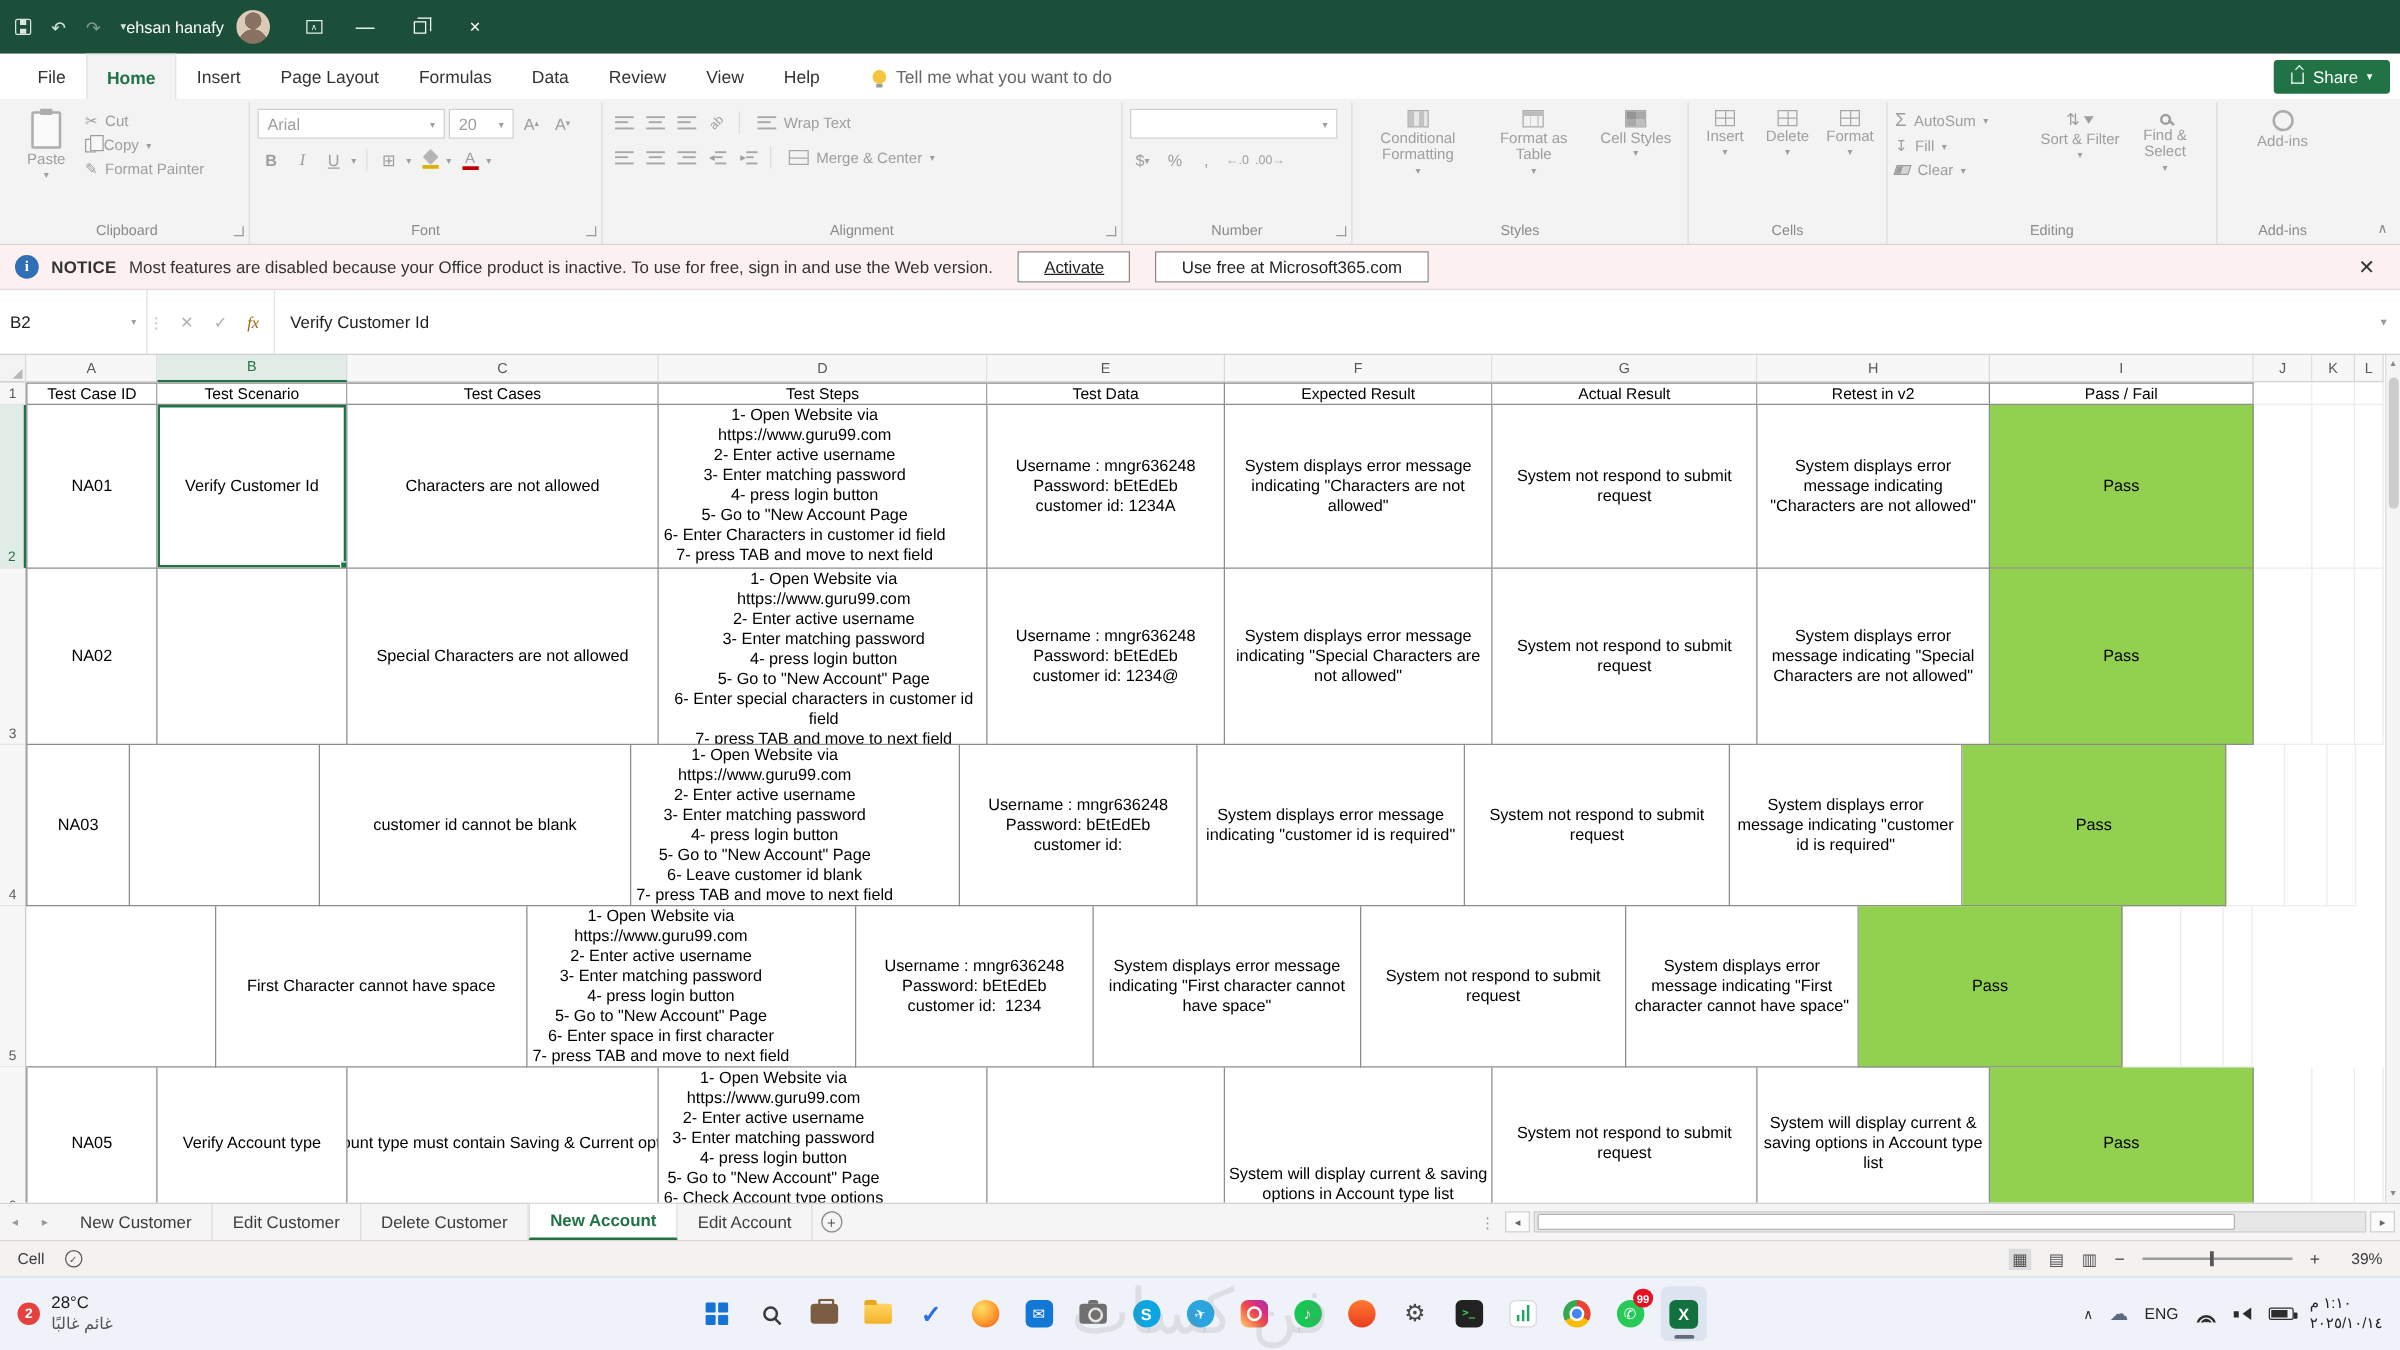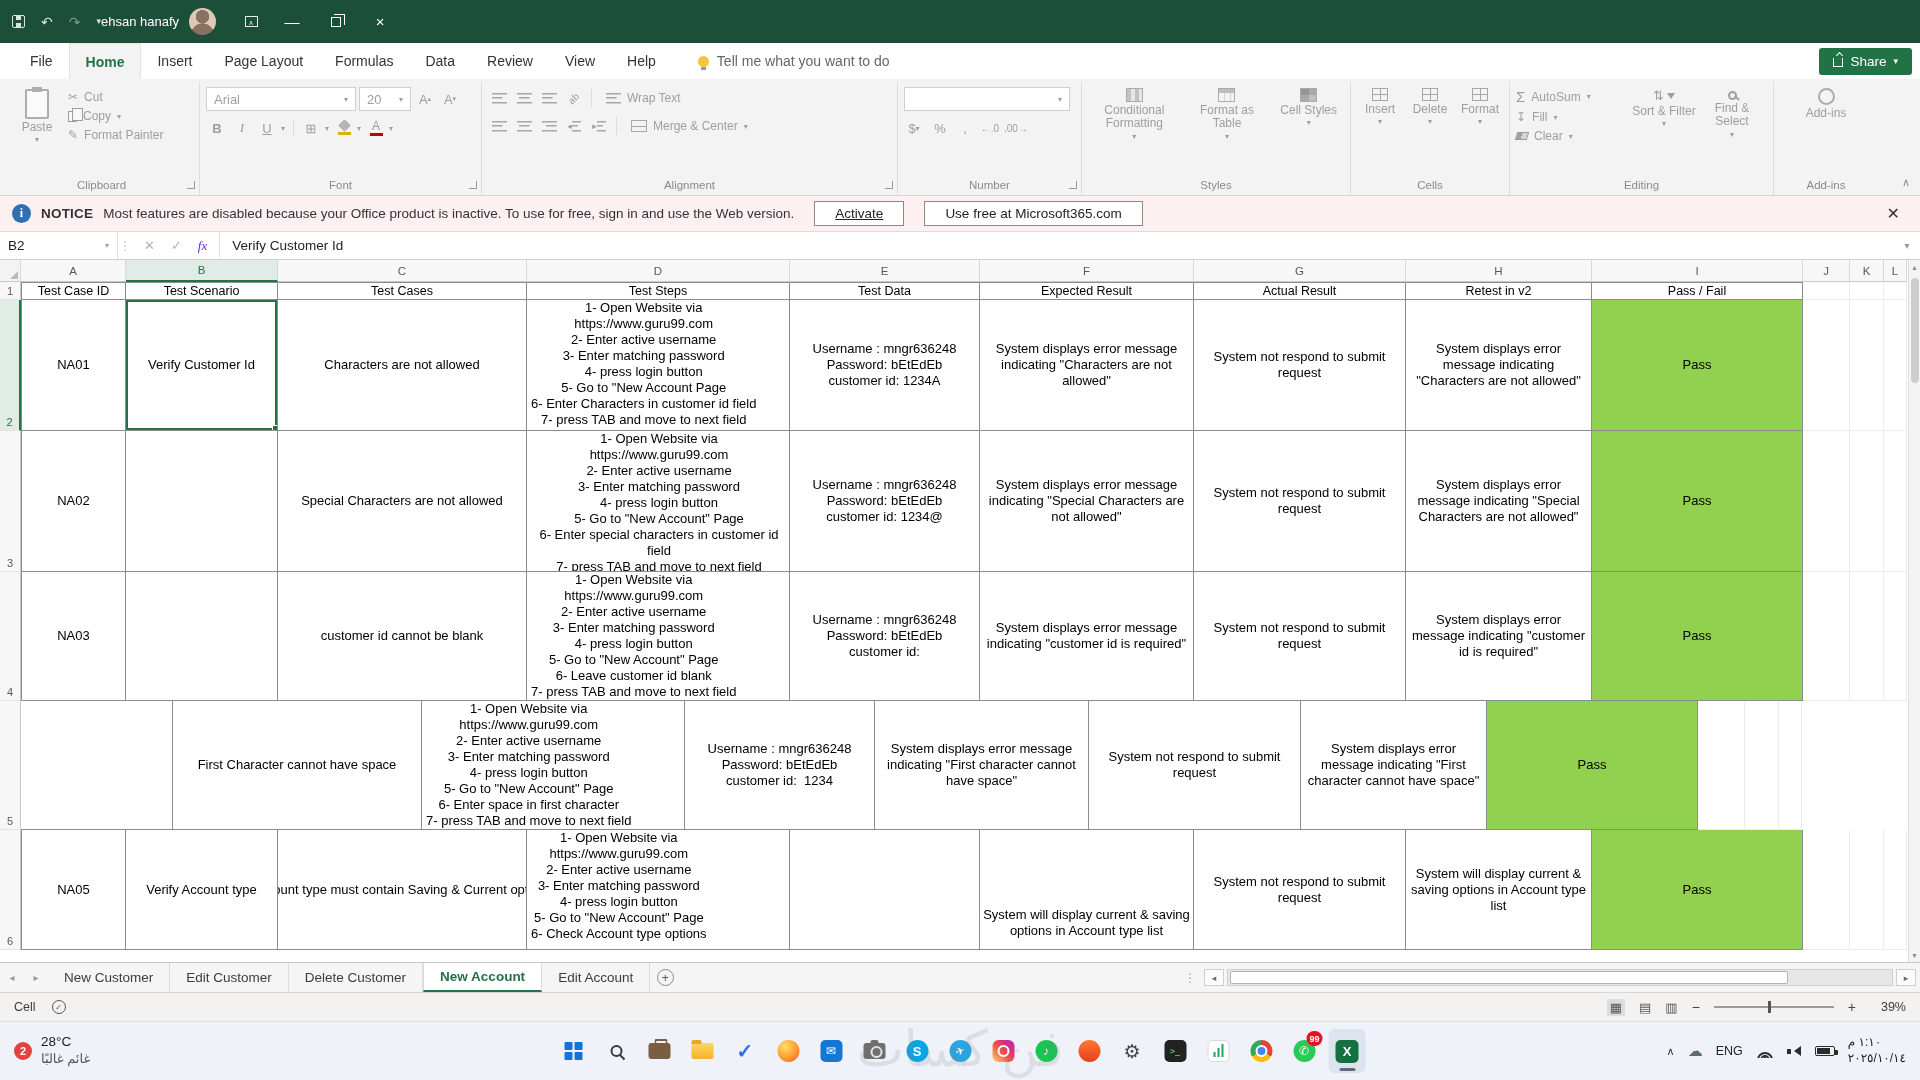--- a/index.html
+++ b/index.html
@@ -88,26 +88,26 @@
 
 
 .notice{height:36px;background:#fdf0f1;border-bottom:1px solid #e7d6d8;display:flex;align-items:center;padding:0 12px;gap:10px;font-size:13.5px;color:#333;flex:0 0 auto}
 .i-info{width:19px;height:19px;border-radius:50%;background:#2f6fb5;color:#fff;font-size:12px;font-weight:700;display:flex;align-items:center;justify-content:center;font-family:"Liberation Serif",serif}
 .notice-label{font-weight:700;letter-spacing:.2px}
 .nbtn{border:1px solid #8a8a8a;background:#fff;padding:4px 20px;font-size:13.5px;color:#222;margin-left:10px;white-space:nowrap}
 .nbtn.act{text-decoration:underline}
 .nclose{margin-left:auto;color:#333;font-size:16px;padding:0 8px}
 
 
-.fbar{height:28px;background:#fff;border-bottom:1px solid #cfcfcf;display:flex;align-items:stretch;flex:0 0 auto}
+.fbar{height:52px;background:#fff;border-bottom:1px solid #cfcfcf;display:flex;align-items:stretch;flex:0 0 auto}
 .name-box{width:118px;border-right:1px solid #e0e0e0;display:flex;align-items:center;padding:0 8px;font-size:13.5px;color:#222;gap:8px}
 .name-box .cv{flex:1}
 .fb-handle{width:14px;display:flex;align-items:center;justify-content:center;color:#b9b9b9;font-size:12px}
 .fb-icons{display:flex;align-items:center;gap:16px;padding:0 12px;color:#b3b3b3;font-size:13px}
-.fb-fx{font-family:"Liberation Serif",serif;font-style:italic;color:#6d28d9}
+.fb-fx{font-family:"Liberation Serif",serif;font-style:italic;color:#a16207}
 .fb-input{flex:1;border-left:1px solid #e6e6e6;display:flex;align-items:center;padding:0 12px;font-size:13.5px;color:#222}
 .fb-exp{width:26px;display:flex;align-items:center;justify-content:center;color:#9a9a9a;font-size:10px}
 
 
 .gridarea{flex:1 1 auto;position:relative;overflow:hidden;background:#fff}
 .gridinner{position:absolute;inset:0 12px 0 0;overflow:hidden}
 .lrow{display:flex;height:22px}
 .lcell{border-right:1px solid #d9d9d9;border-bottom:1px solid #c9c9c9;background:#f7f7f7;display:flex;align-items:center;justify-content:center;font-size:11.5px;color:#5a5a5a;flex:0 0 auto}
 .lcell.sel{background:#e2ece6;color:#217346;border-bottom:2px solid #217346}
 .lcell.corner{position:relative;background:#f3f3f3}
@@ -612,21 +612,21 @@
           <div class="dcell " style="width: 214px;">System displays error message indicating "Special Characters are not allowed"</div>
           <div class="dcell " style="width: 212px;">System not respond to submit request</div>
           <div class="dcell " style="width: 186px;">System displays error message indicating "Special Characters are not allowed"</div>
           <div class="dcell pass nowrap" style="width: 211px;">Pass</div>
           <div class="dcell ghost" style="width: 47px;"></div>
           <div class="dcell ghost" style="width: 34px;"></div>
           <div class="dcell ghost" style="width: 23px;"></div>
         </div>
         <div class="drow" style="height: 129px;">
           <div class="rncell">4</div>
-          <div class="dcell nowrap" style="width: 105px; border-left: 1px solid rgb(140, 140, 140);">NA03</div>
+          <div class="dcell nowrap" style="width: 83px; border-left: 1px solid rgb(140, 140, 140);">NA03</div>
           <div class="dcell nowrap" style="width: 152px;"></div>
           <div class="dcell nowrap" style="width: 249px;">customer id cannot be blank</div>
           <div class="dcell steps" style="width: 263px;">1- Open Website via
 https://www.guru99.com
 2- Enter active username
 3- Enter matching password
 4- press login button
 5- Go to "New Account" Page
 6- Leave customer id blank
 7- press TAB and move to next field</div>

